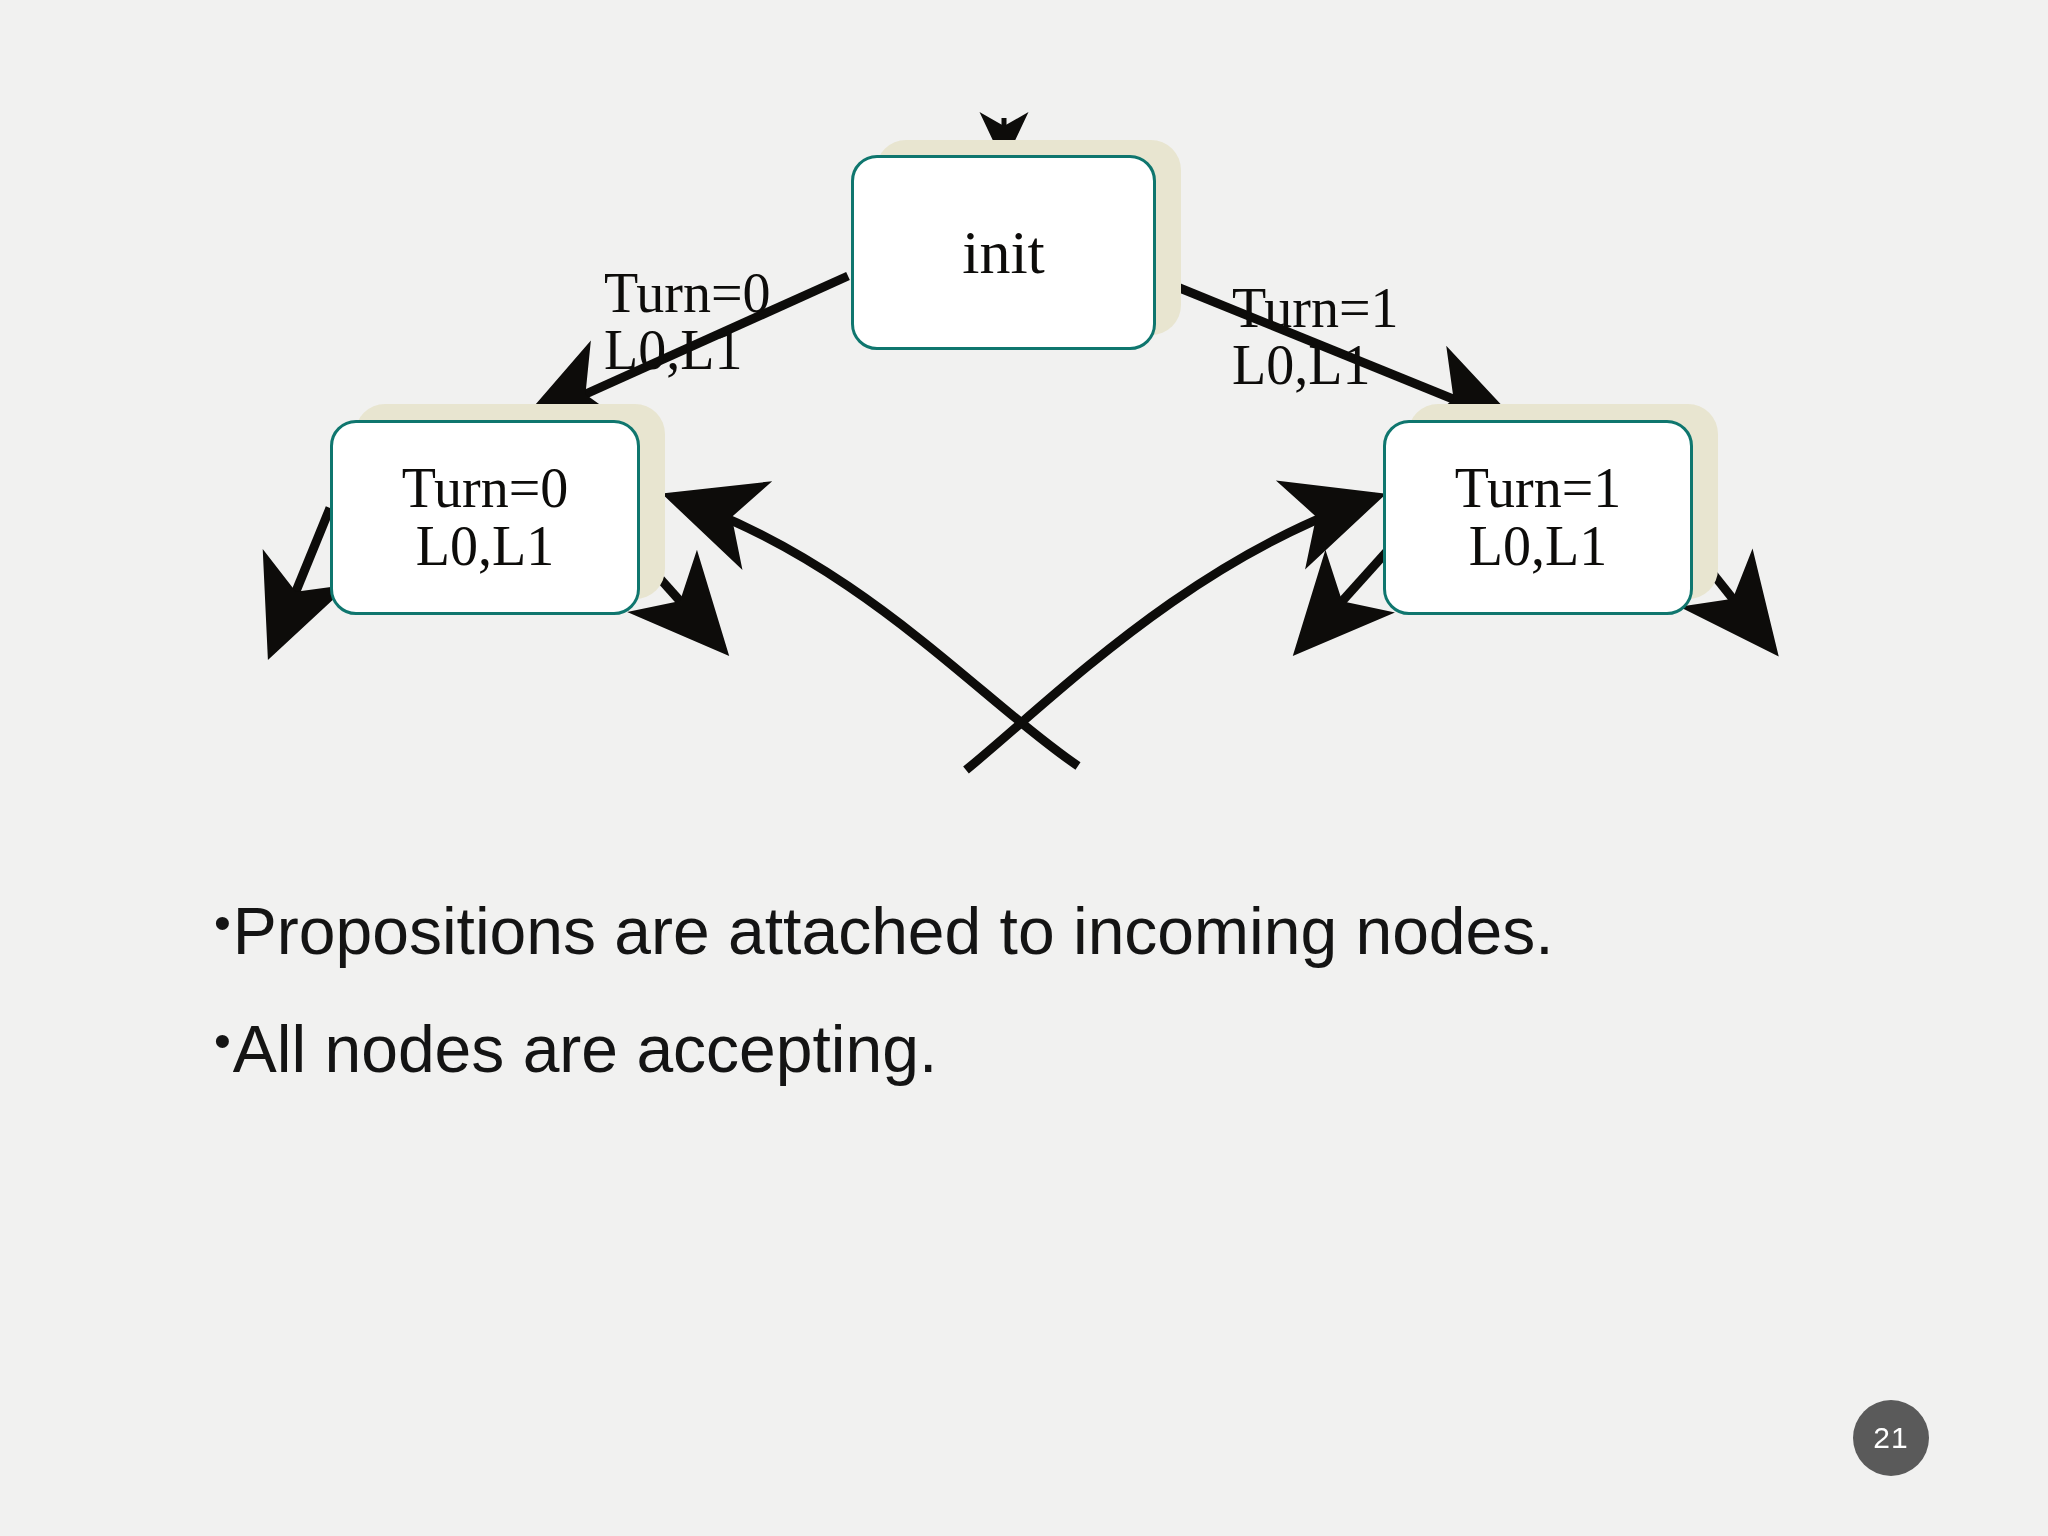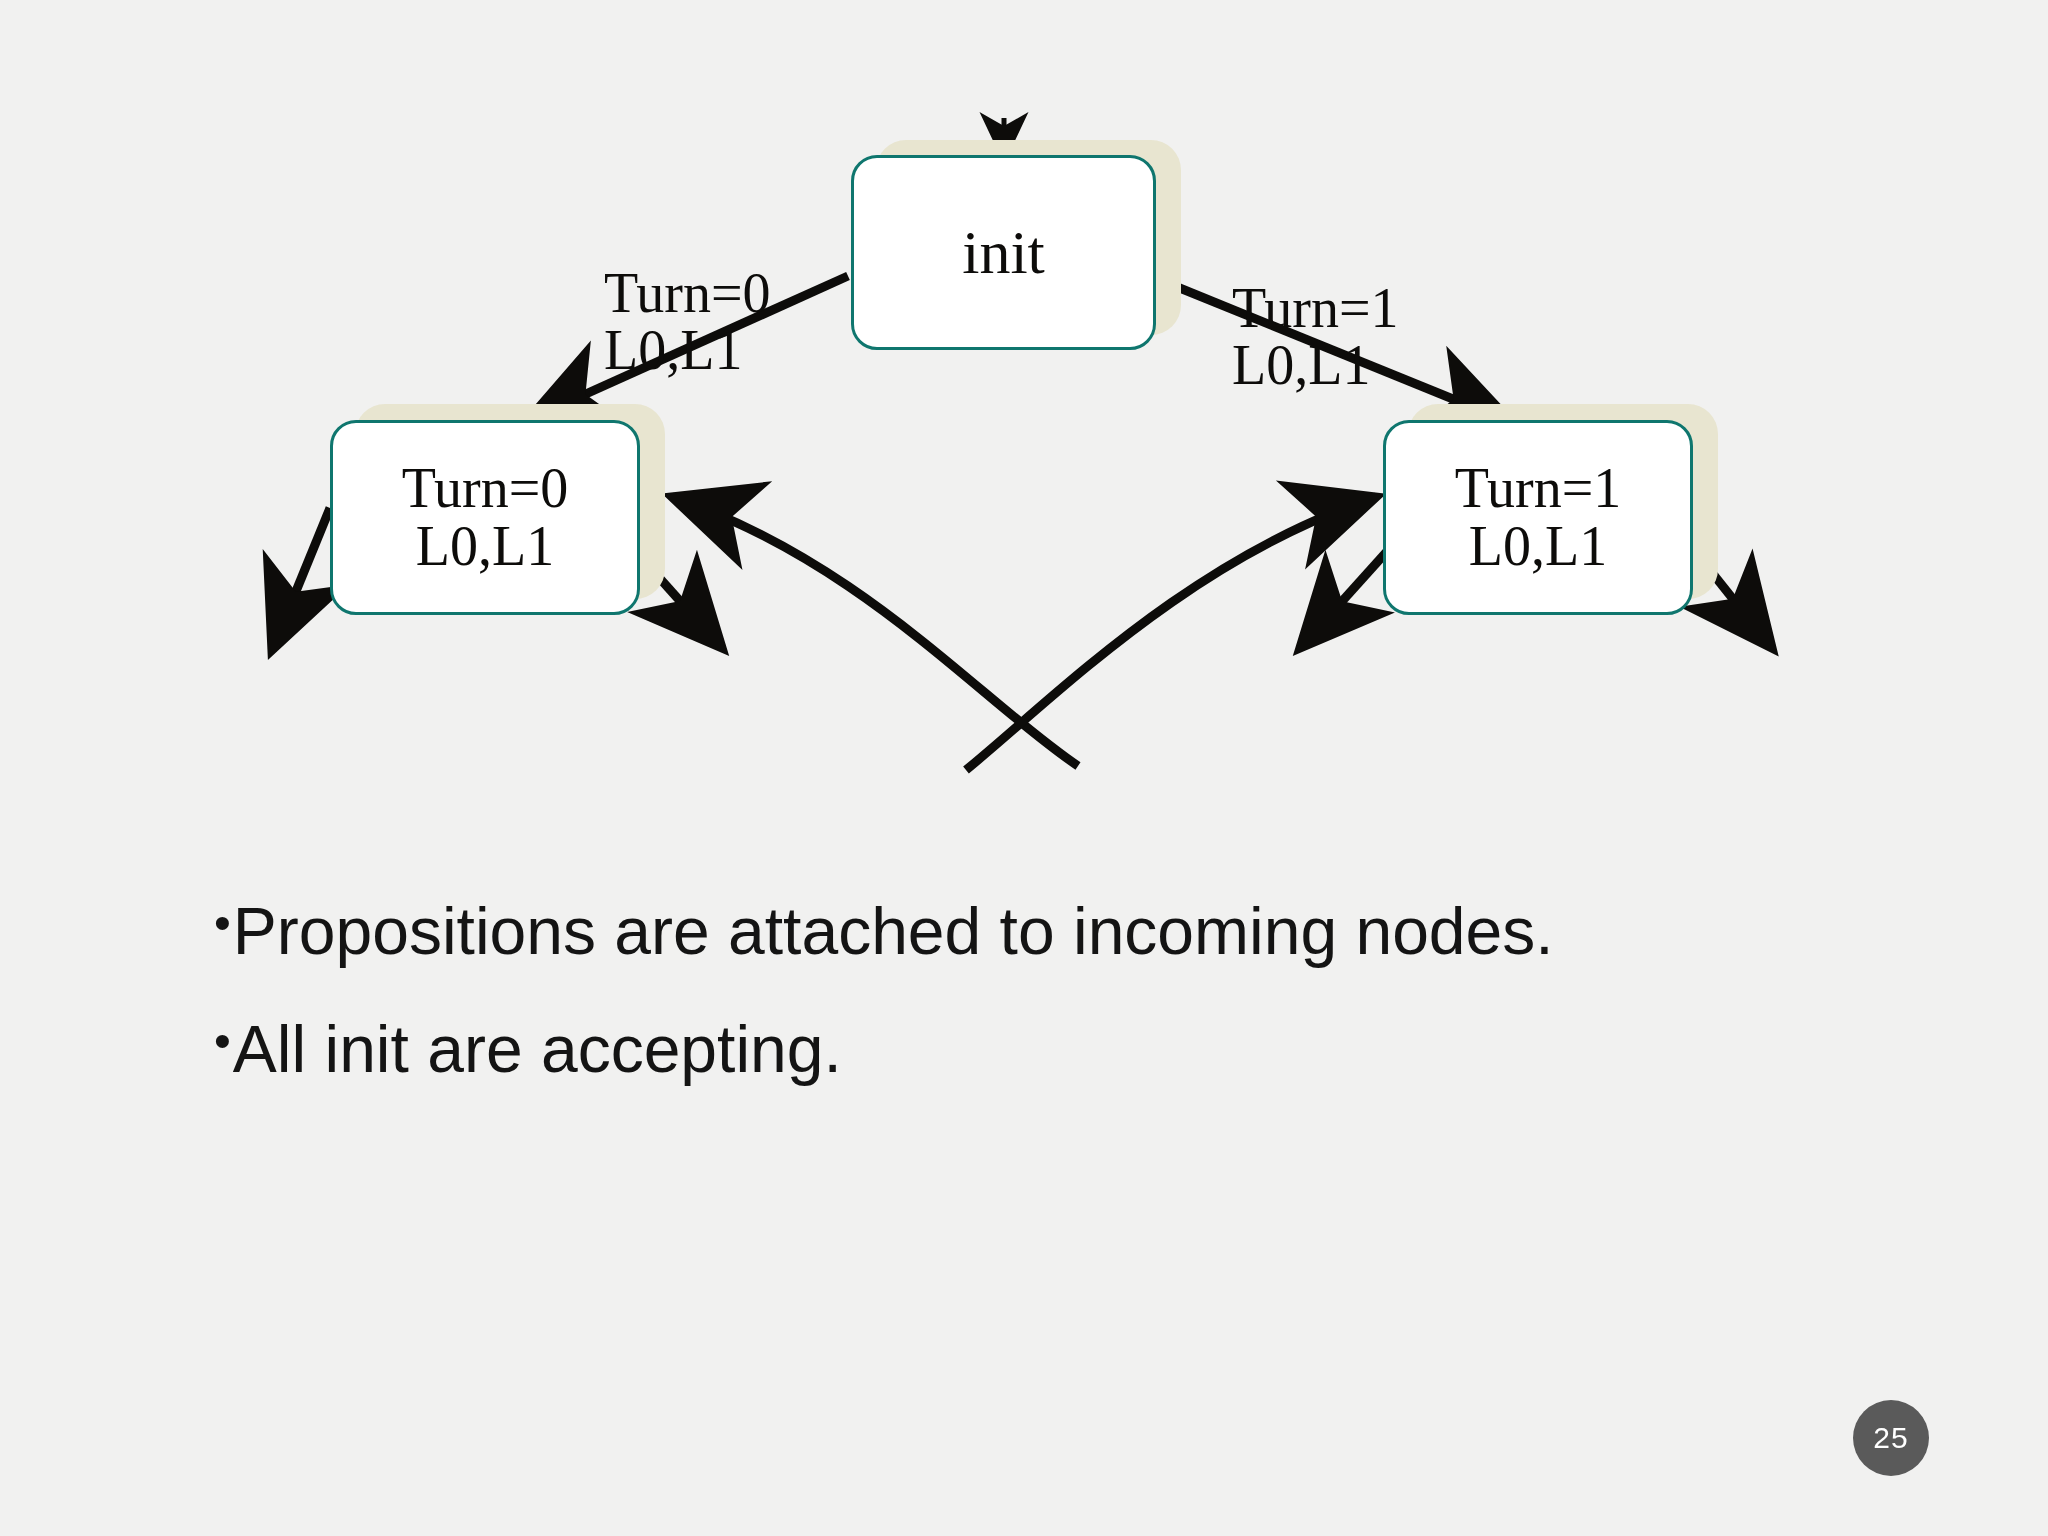--- a/index.html
+++ b/index.html
@@ -220,21 +220,21 @@
 
   </div>
 
   <div class="bullets">
     <div class="bullet">
       <span class="dot">•</span>
       <span>Propositions are attached to incoming nodes.</span>
     </div>
     <div class="bullet">
       <span class="dot">•</span>
-      <span>All init are accepting.</span>
+      <span>All nodes are accepting.</span>
     </div>
   </div>
 
   <div class="page-badge">
-    <span>25</span>
+    <span>21</span>
   </div>
 
 </div>
 
 </body></html>

